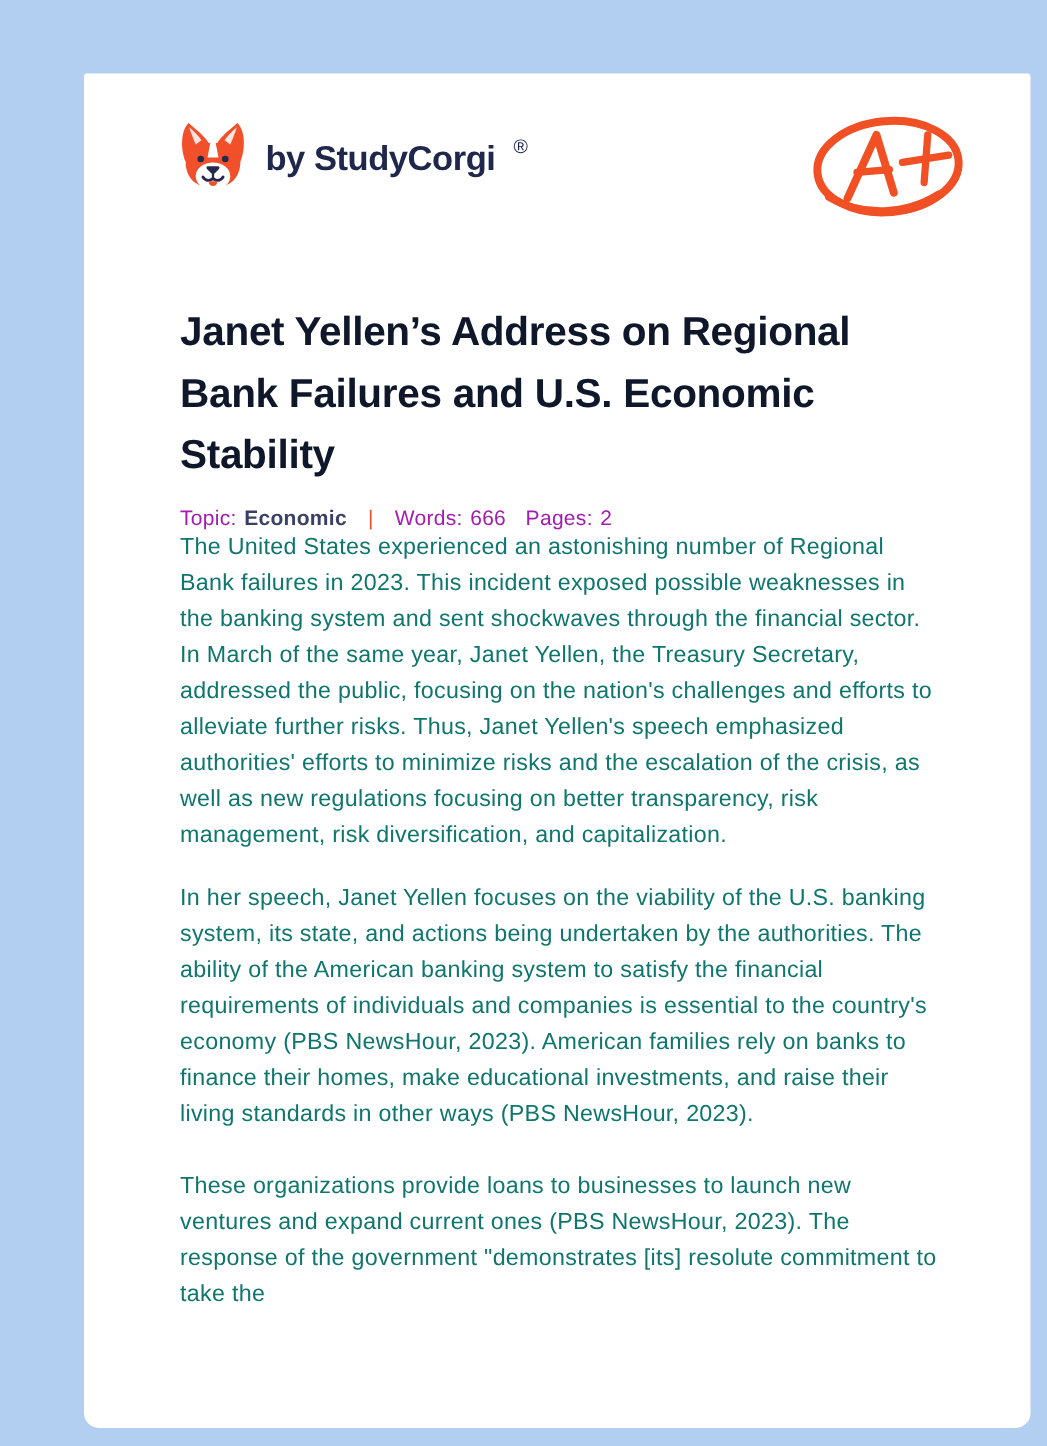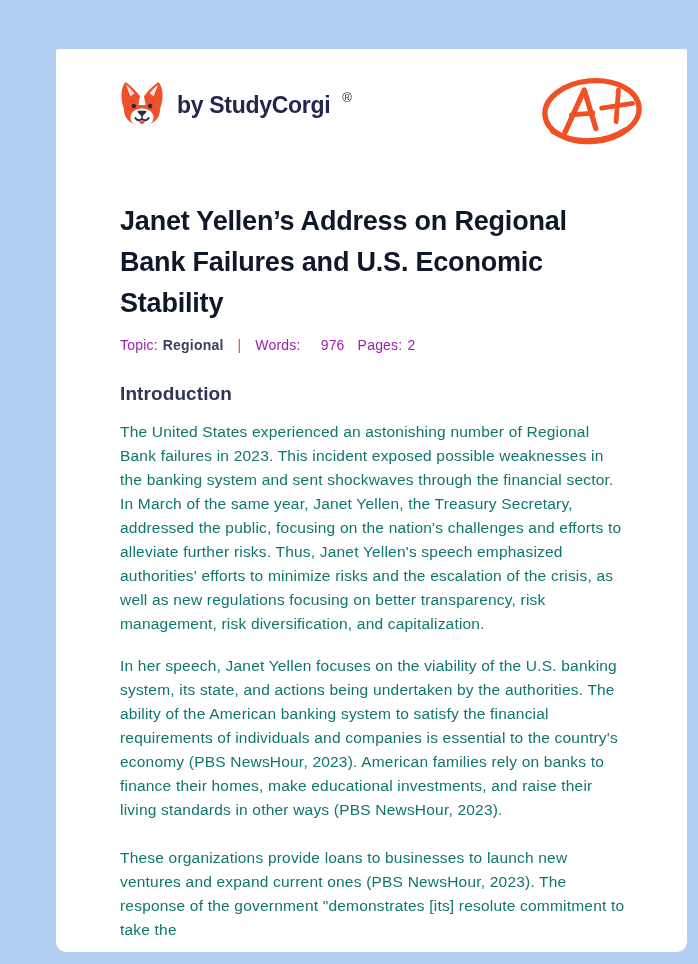--- a/index.html
+++ b/index.html
@@ -72,21 +72,21 @@
   }
   .meta-label { color: #a21caf; }
   .meta-topic {
     color: #3a3f66;
     font-weight: 600;
     text-decoration: none;
     margin-left: 5px;
     cursor: pointer;
   }
   .meta-sep { color: #e0532f; margin: 0 14px; }
-  .meta-words-label { margin-right: 20px; }
+  .meta-words-label { margin-right: 5px; }
   .meta-words-value { margin-right: 13px; }
   .meta-pages-label { margin-right: 5px; }
   h2.section-heading {
     margin-top: 30px;
     margin-bottom: 15px;
     font-size: 19px;
     font-weight: 800;
     color: #303459;
     letter-spacing: 0.1px;
   }
@@ -137,30 +137,29 @@
         </g>
       </svg>
     </div>
   </header>
 
   <main class="content">
     <h1 class="doc-title">Janet Yellen’s Address on Regional Bank Failures and U.S. Economic Stability</h1>
 
     <div class="meta-line">
       <span class="meta-label">Topic:</span>
-      <a class="meta-topic" href="#">Regional</a>
+      <a class="meta-topic" href="#">Economic</a>
       <span class="meta-sep">|</span>
       <span class="meta-label meta-words-label">Words:</span>
-      <span class="meta-label meta-words-value">976</span>
+      <span class="meta-label meta-words-value">666</span>
       <span class="meta-label meta-pages-label">Pages:</span>
       <span class="meta-label">2</span>
     </div>
 
     <section>
-      <h2 class="section-heading">Introduction</h2>
       <p class="body-para">The United States experienced an astonishing number of Regional Bank failures in 2023. This incident exposed possible weaknesses in the banking system and sent shockwaves through the financial sector. In March of the same year, Janet Yellen, the Treasury Secretary, addressed the public, focusing on the nation's challenges and efforts to alleviate further risks. Thus, Janet Yellen's speech emphasized authorities' efforts to minimize risks and the escalation of the crisis, as well as new regulations focusing on better transparency, risk management, risk diversification, and capitalization.</p>
     </section>
 
     <section>
       <p class="body-para">In her speech, Janet Yellen focuses on the viability of the U.S. banking system, its state, and actions being undertaken by the authorities. The ability of the American banking system to satisfy the financial requirements of individuals and companies is essential to the country's economy (PBS NewsHour, 2023). American families rely on banks to finance their homes, make educational investments, and raise their living standards in other ways (PBS NewsHour, 2023).</p>
       <p class="body-para">These organizations provide loans to businesses to launch new ventures and expand current ones (PBS NewsHour, 2023). The response of the government "demonstrates [its] resolute commitment to take the</p>
     </section>
   </main>
 
 </div>

